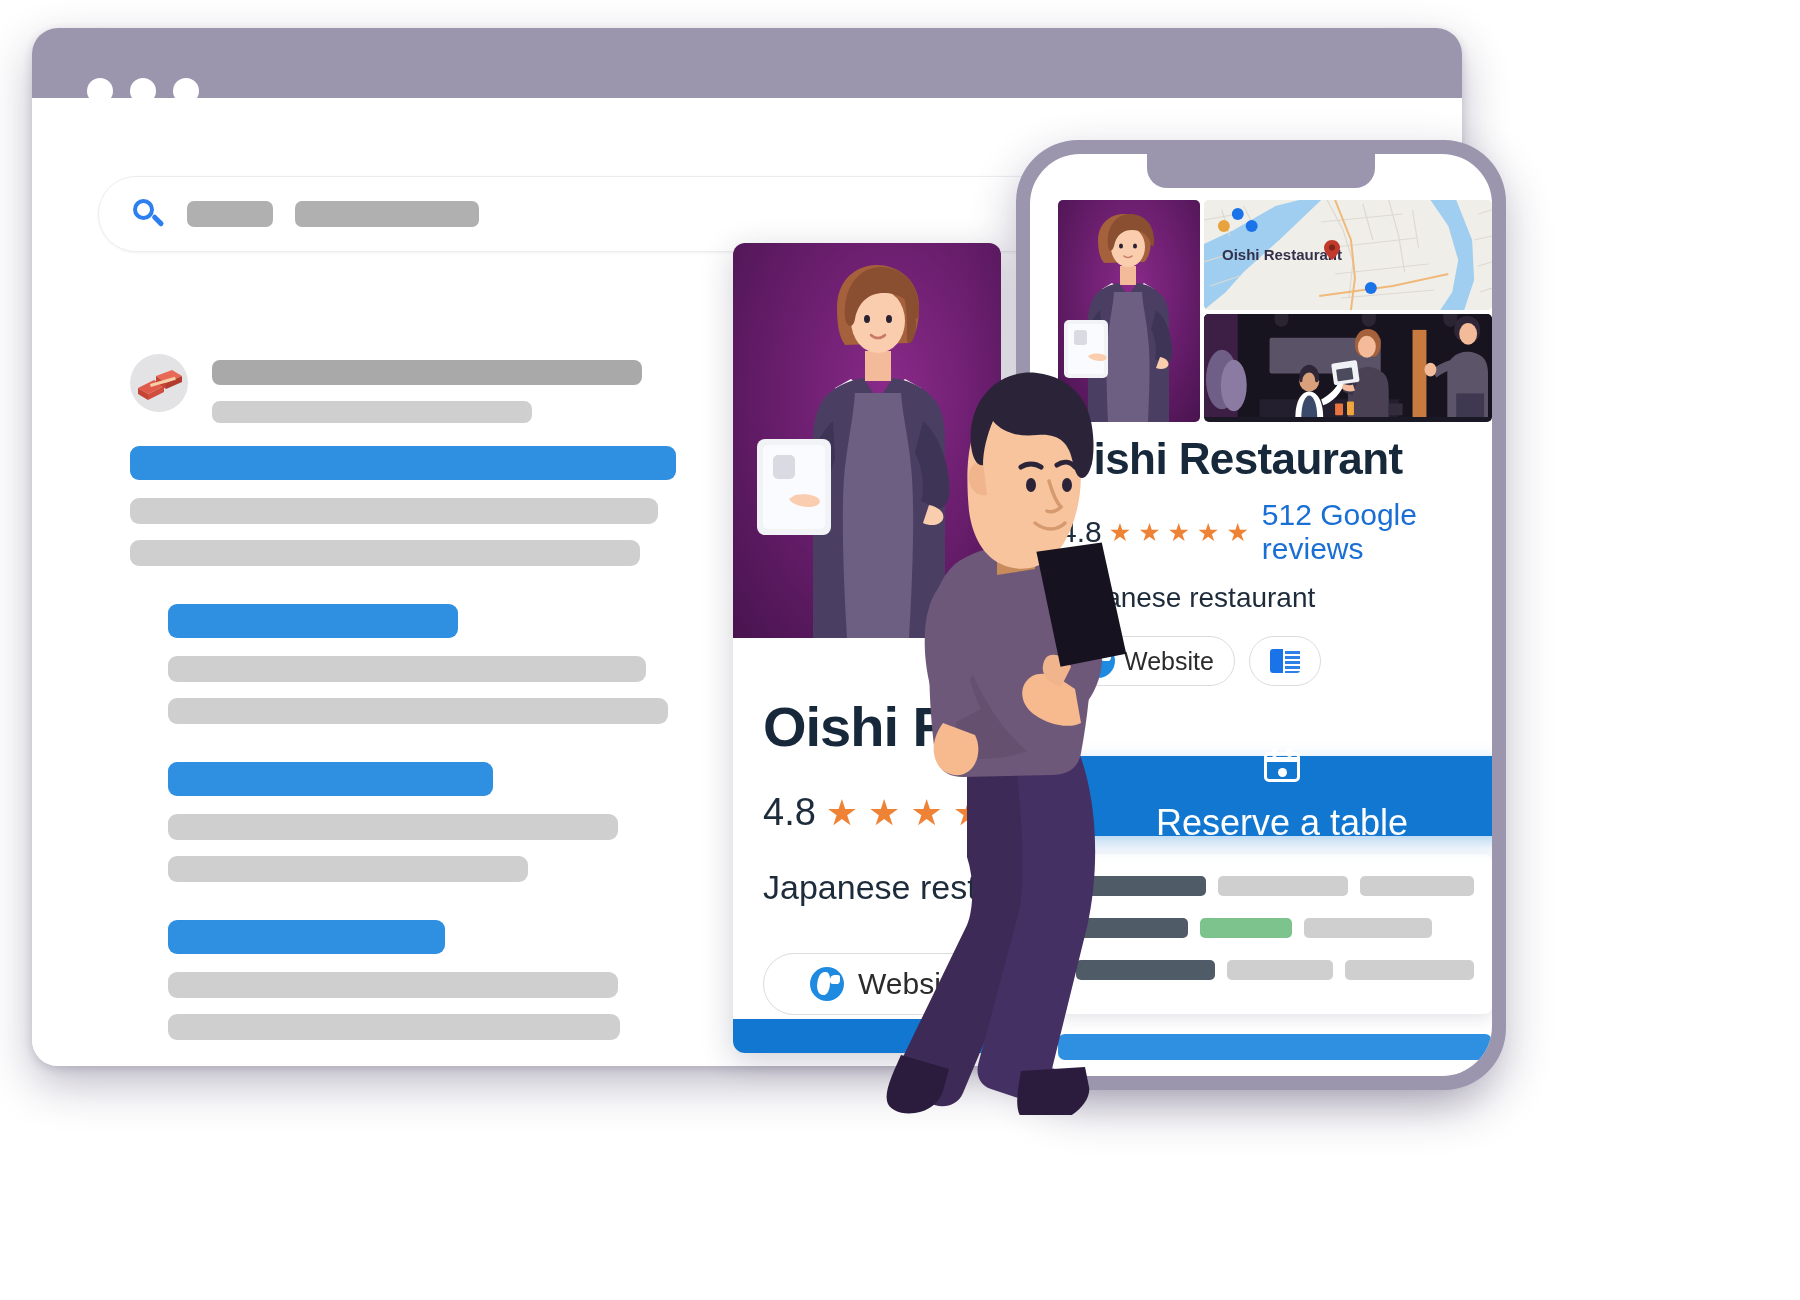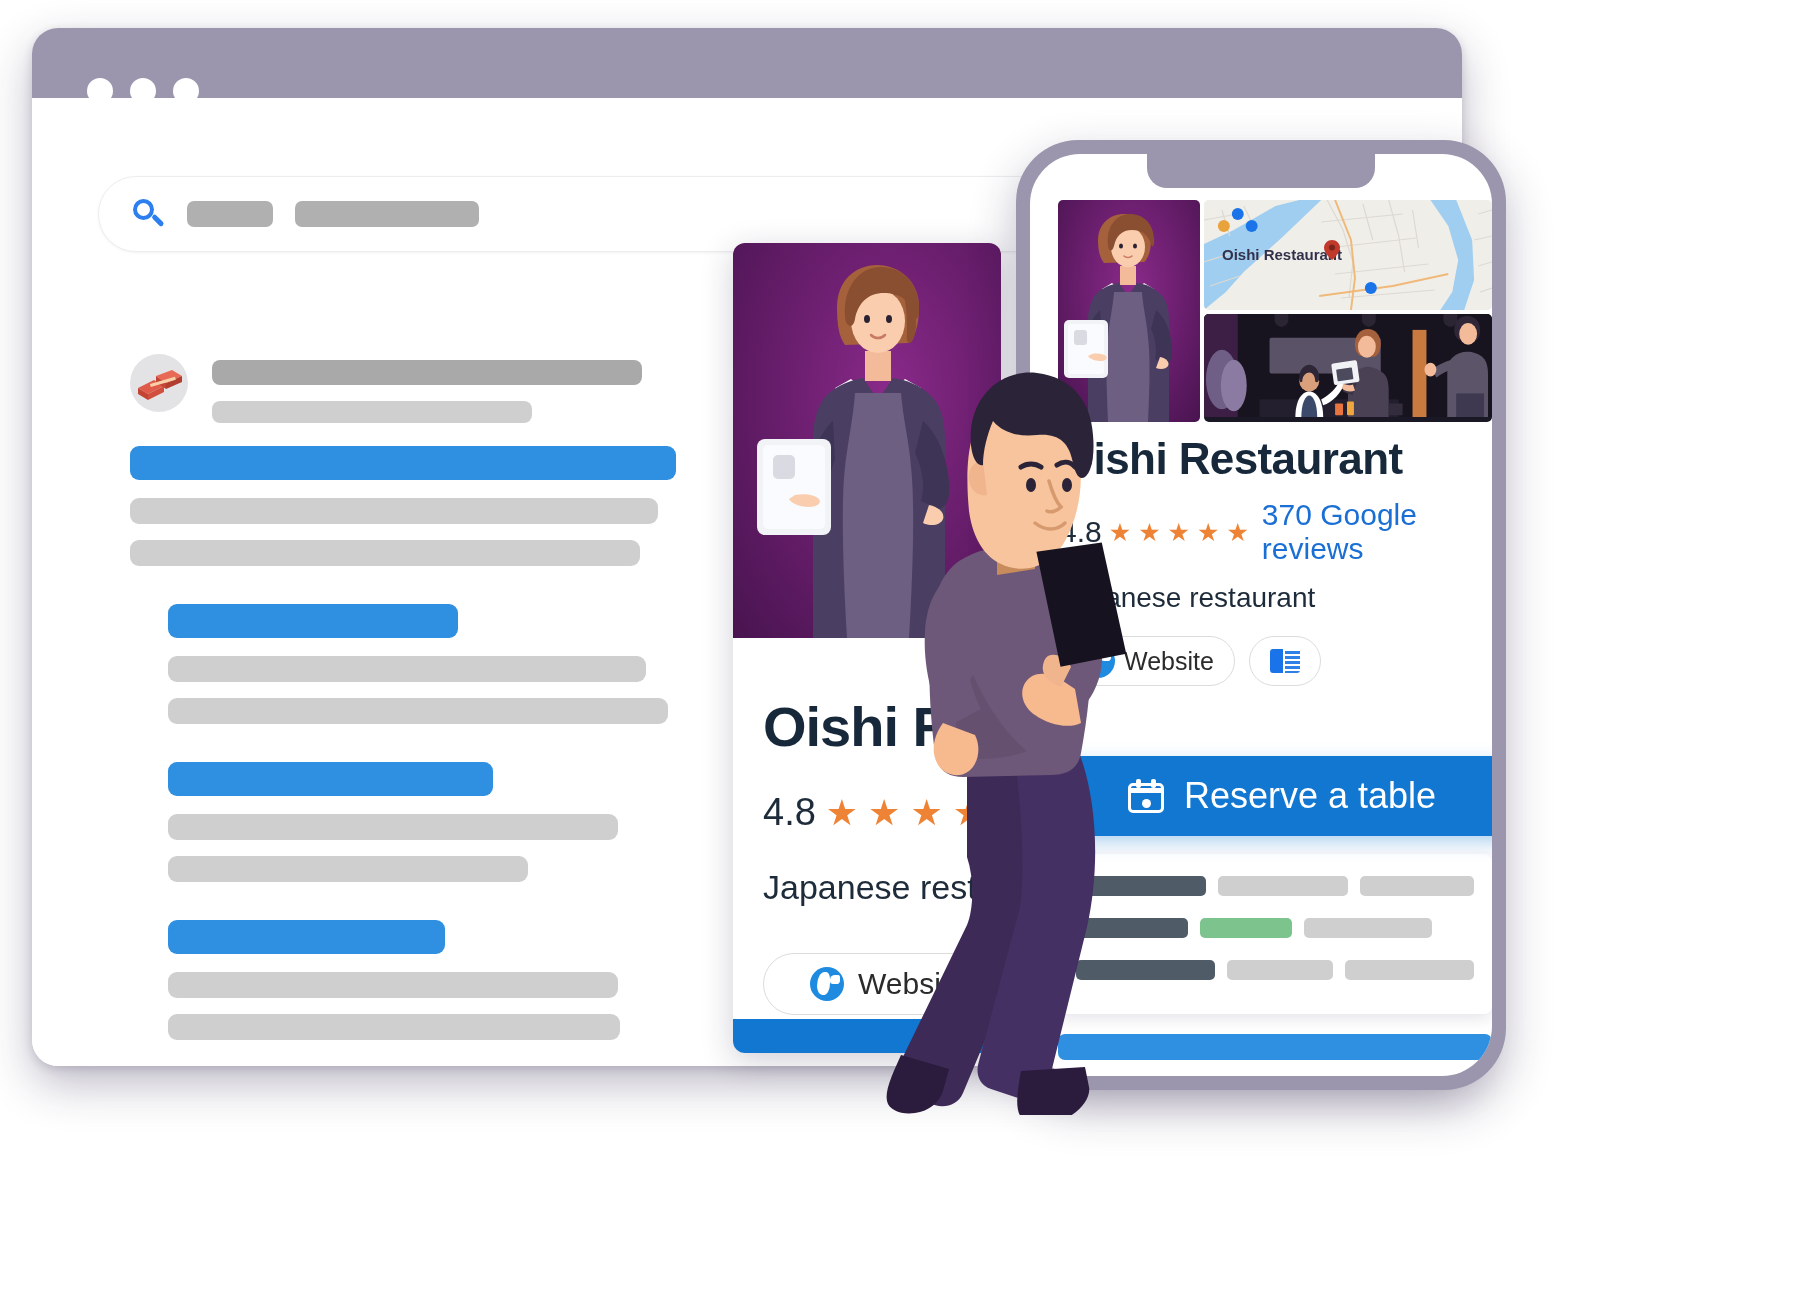--- a/index.html
+++ b/index.html
@@ -165,21 +165,21 @@
     background: #2f7fe8; border-radius: 0 3px 3px 0;
     background-image: repeating-linear-gradient(#fff 0 2px, #2f7fe8 2px 5px);
   }
 
   .reserve {
     position: absolute; left: -14px; top: 602px;
     width: 532px; height: 80px; background: #1177d1;
     border-radius: 40px;
     box-shadow: 0 6px 18px rgba(17,119,209,.35);
     display: flex; align-items: center; justify-content: center; gap: 20px;
-    color: #fff; font-size: 36px; z-index: 7;
+    color: #fff; font-size: 36px; z-index: 7; flex-direction: column;
   }
   .cal { width: 36px; height: 34px; position: relative; flex: none; }
   .cal .body { position:absolute; inset: 4px 0 0 0; border: 3.5px solid #fff; border-radius: 5px; }
   .cal .top { position:absolute; top: 9px; left: 0; width: 36px; height: 5px; background: #fff; }
   .cal .pin1, .cal .pin2 { position:absolute; top: 0; width: 5px; height: 9px; background: #fff; border-radius: 2px; }
   .cal .pin1 { left: 8px; } .cal .pin2 { right: 8px; }
   .cal .dot2 { position:absolute; left: 14px; top: 20px; width: 9px; height: 9px; background: #fff; border-radius: 50%; }
 
   .p-tagcard {
     position: absolute; left: 28px; top: 700px; width: 434px; height: 160px;
@@ -435,21 +435,21 @@
 
       <div class="p-info">
         <div class="p-title">Oishi Restaurant</div>
         <div class="p-rating">
           <span>4.8</span>
           <span class="star sm">★</span>
           <span class="star sm">★</span>
           <span class="star sm">★</span>
           <span class="star sm">★</span>
           <span class="star sm">★</span>
-          <span class="p-reviews">370 Google reviews</span>
+          <span class="p-reviews">512 Google reviews</span>
         </div>
         <div class="p-type">Japanese restaurant</div>
 
         <div class="p-actions">
           <div class="p-chip">
             <span class="globe"></span>
             <span>Website</span>
           </div>
           <div class="p-chip">
             <span class="book"></span>

